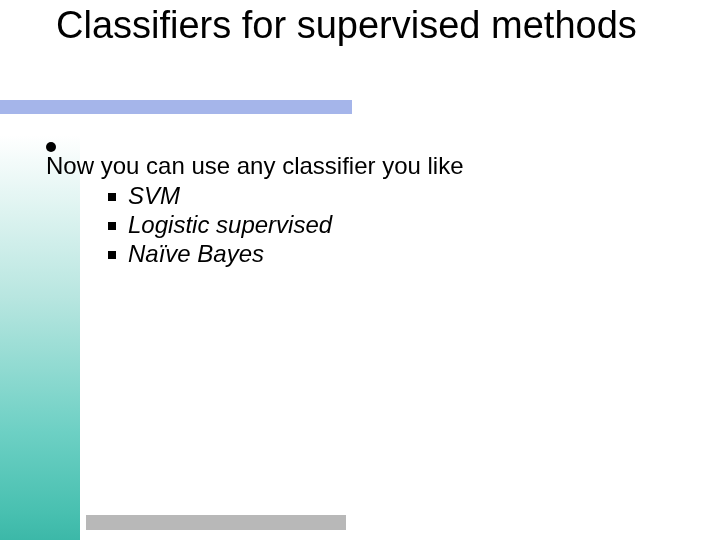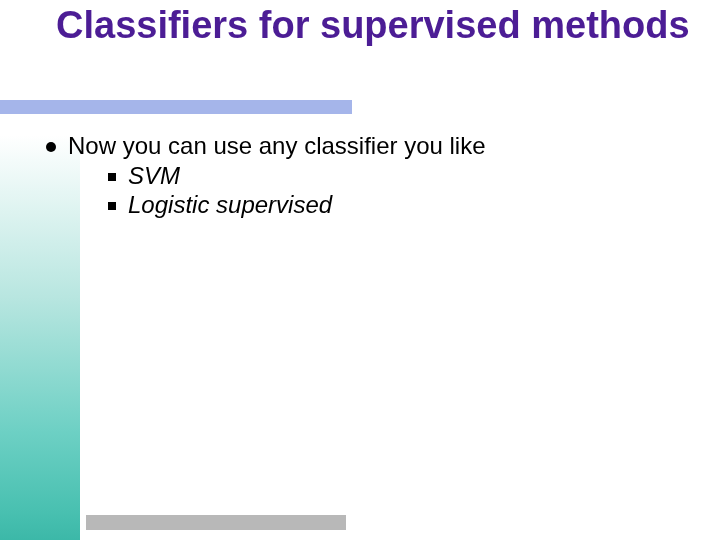--- a/index.html
+++ b/index.html
@@ -24,22 +24,22 @@
         #6dd0c4 80%,
         #48c0b0 95%,
         #3cb8a8 100%);
       z-index: 1;
     }
     .title {
       position: absolute;
       left: 56px;
       top: 4px;
       font-size: 38px;
-      font-weight: bold;
-      color: #4c1d95;
+      font-weight: normal;
+      color: #000000;
       line-height: 1.15;
       z-index: 3;
     }
     .blue-bar {
       position: absolute;
       left: 0;
       top: 100px;
       width: 352px;
       height: 14px;
       background: #a5b5ea;
@@ -51,20 +51,21 @@
       top: 132px;
       width: 620px;
       z-index: 3;
     }
     .main-item {
       display: flex;
       align-items: flex-start;
       font-size: 24px;
       color: #000000;
       margin-bottom: 2px;
+      flex-direction: column;
     }
     .round-bullet {
       display: inline-block;
       width: 10px;
       height: 10px;
       background: #000000;
       border-radius: 50%;
       margin-top: 10px;
       margin-right: 12px;
       flex-shrink: 0;
@@ -116,16 +117,20 @@
   </div>
   <div class="sub-list">
     <div class="sub-item">
       <span class="square-bullet"></span>
       <span>SVM</span>
     </div>
     <div class="sub-item">
       <span class="square-bullet"></span>
       <span>Logistic supervised</span>
     </div>
+    <div class="sub-item">
+      <span class="square-bullet"></span>
+      <span>Naïve Bayes</span>
+    </div>
   </div>
 </div>
 
 <div class="gray-bar"></div>
 
 </body></html>

